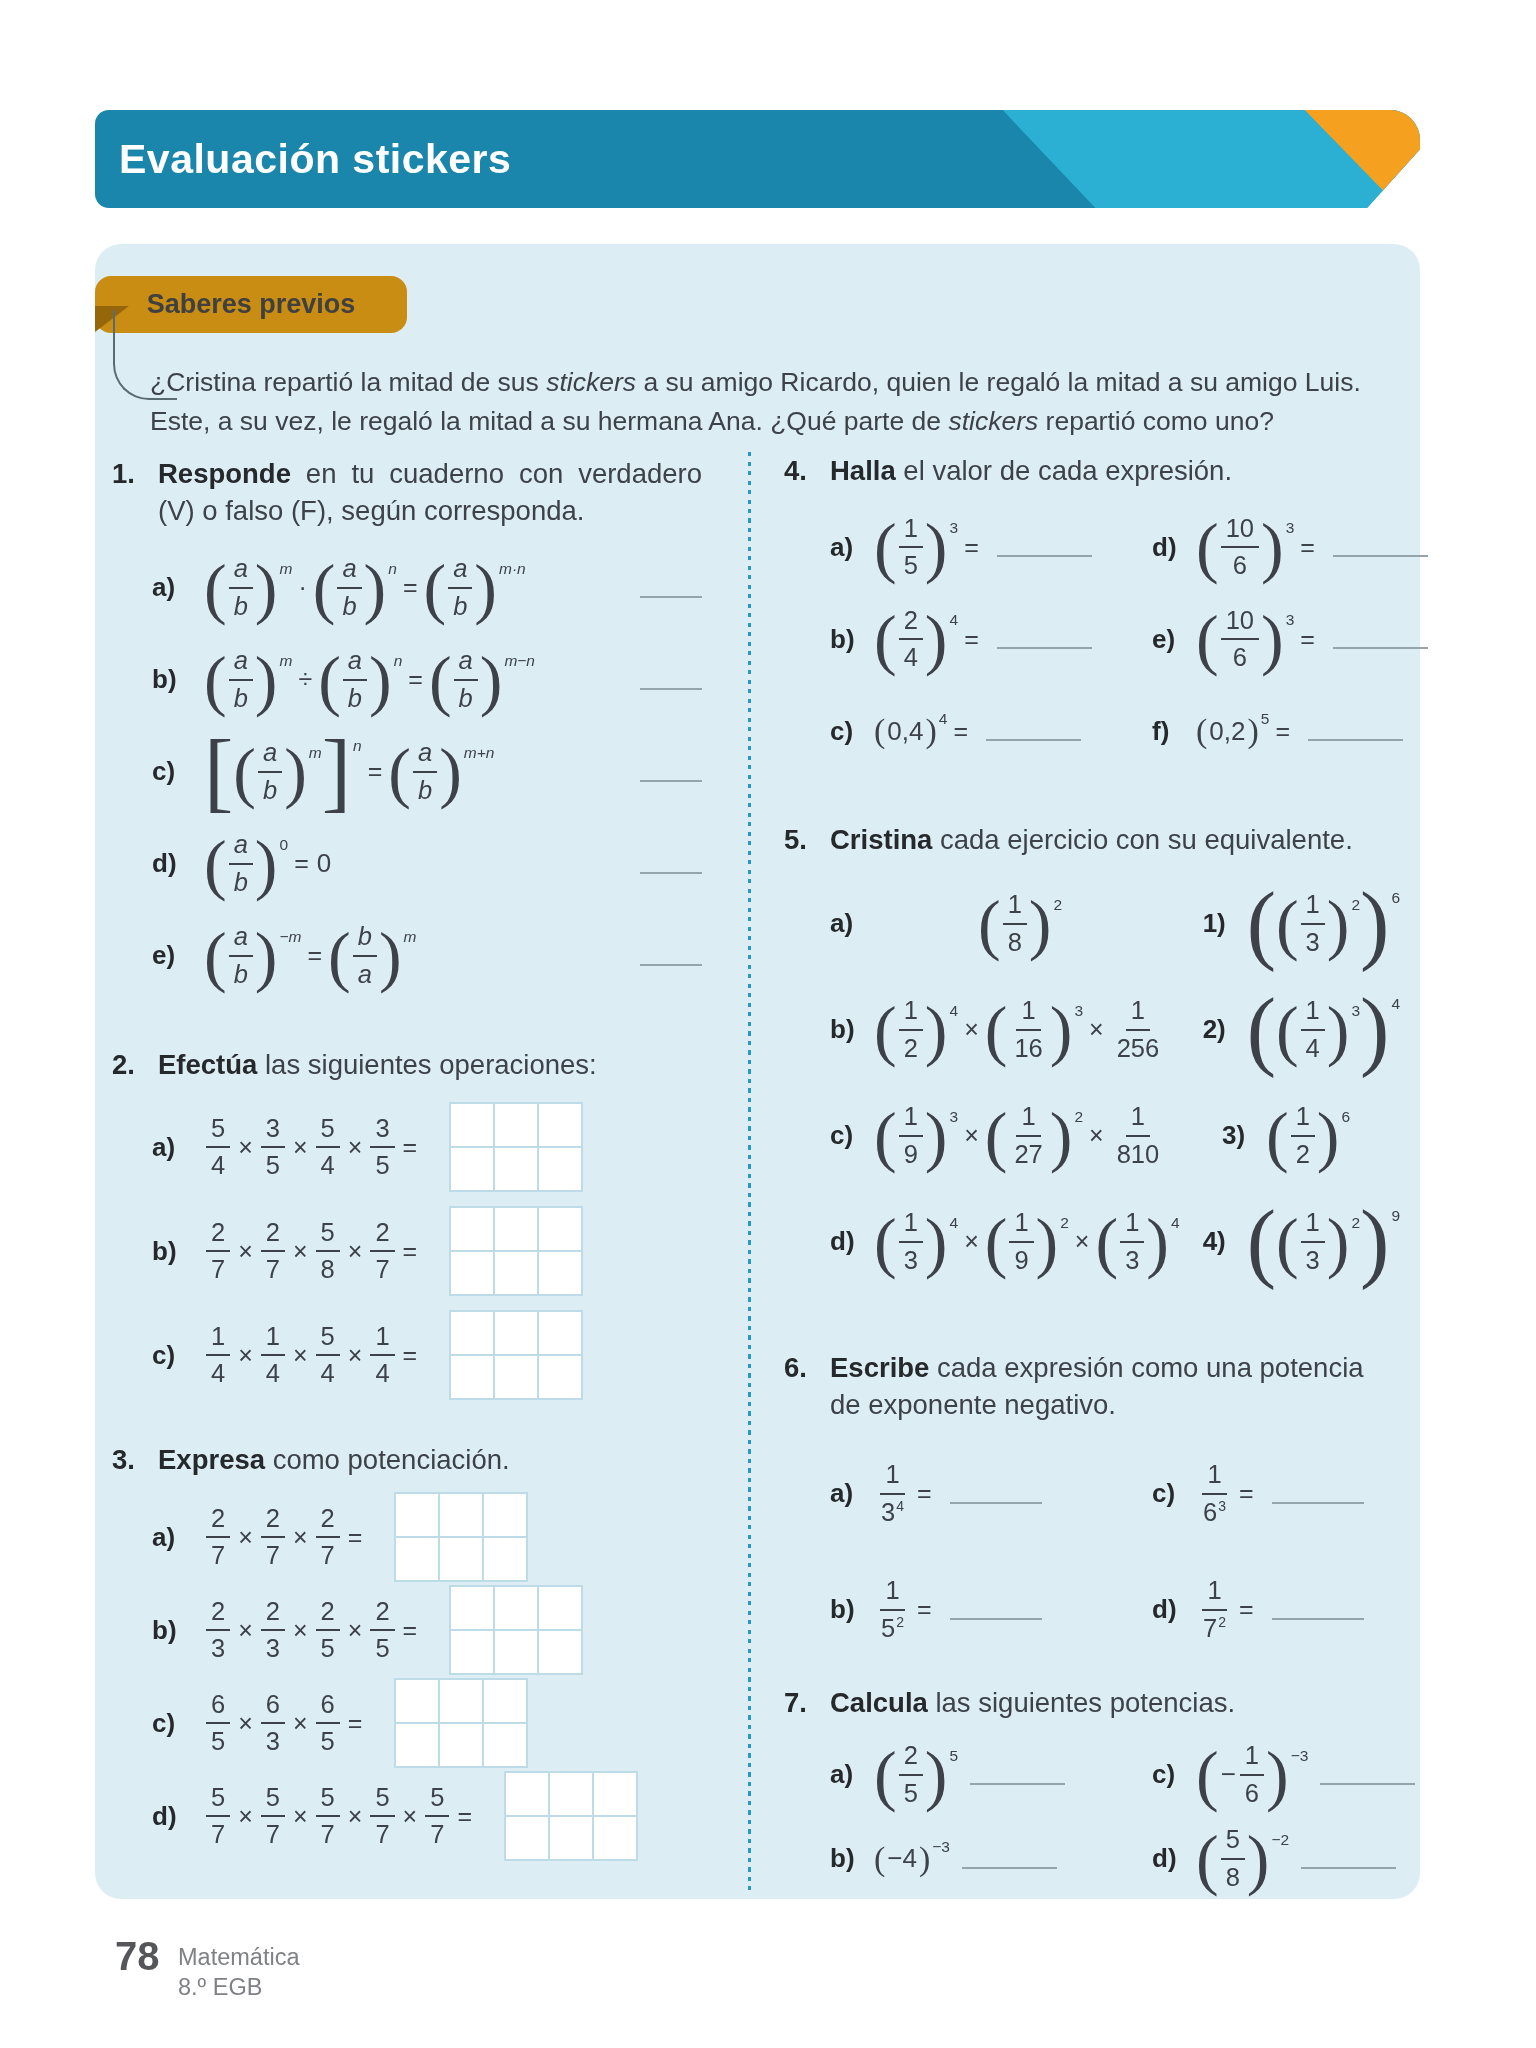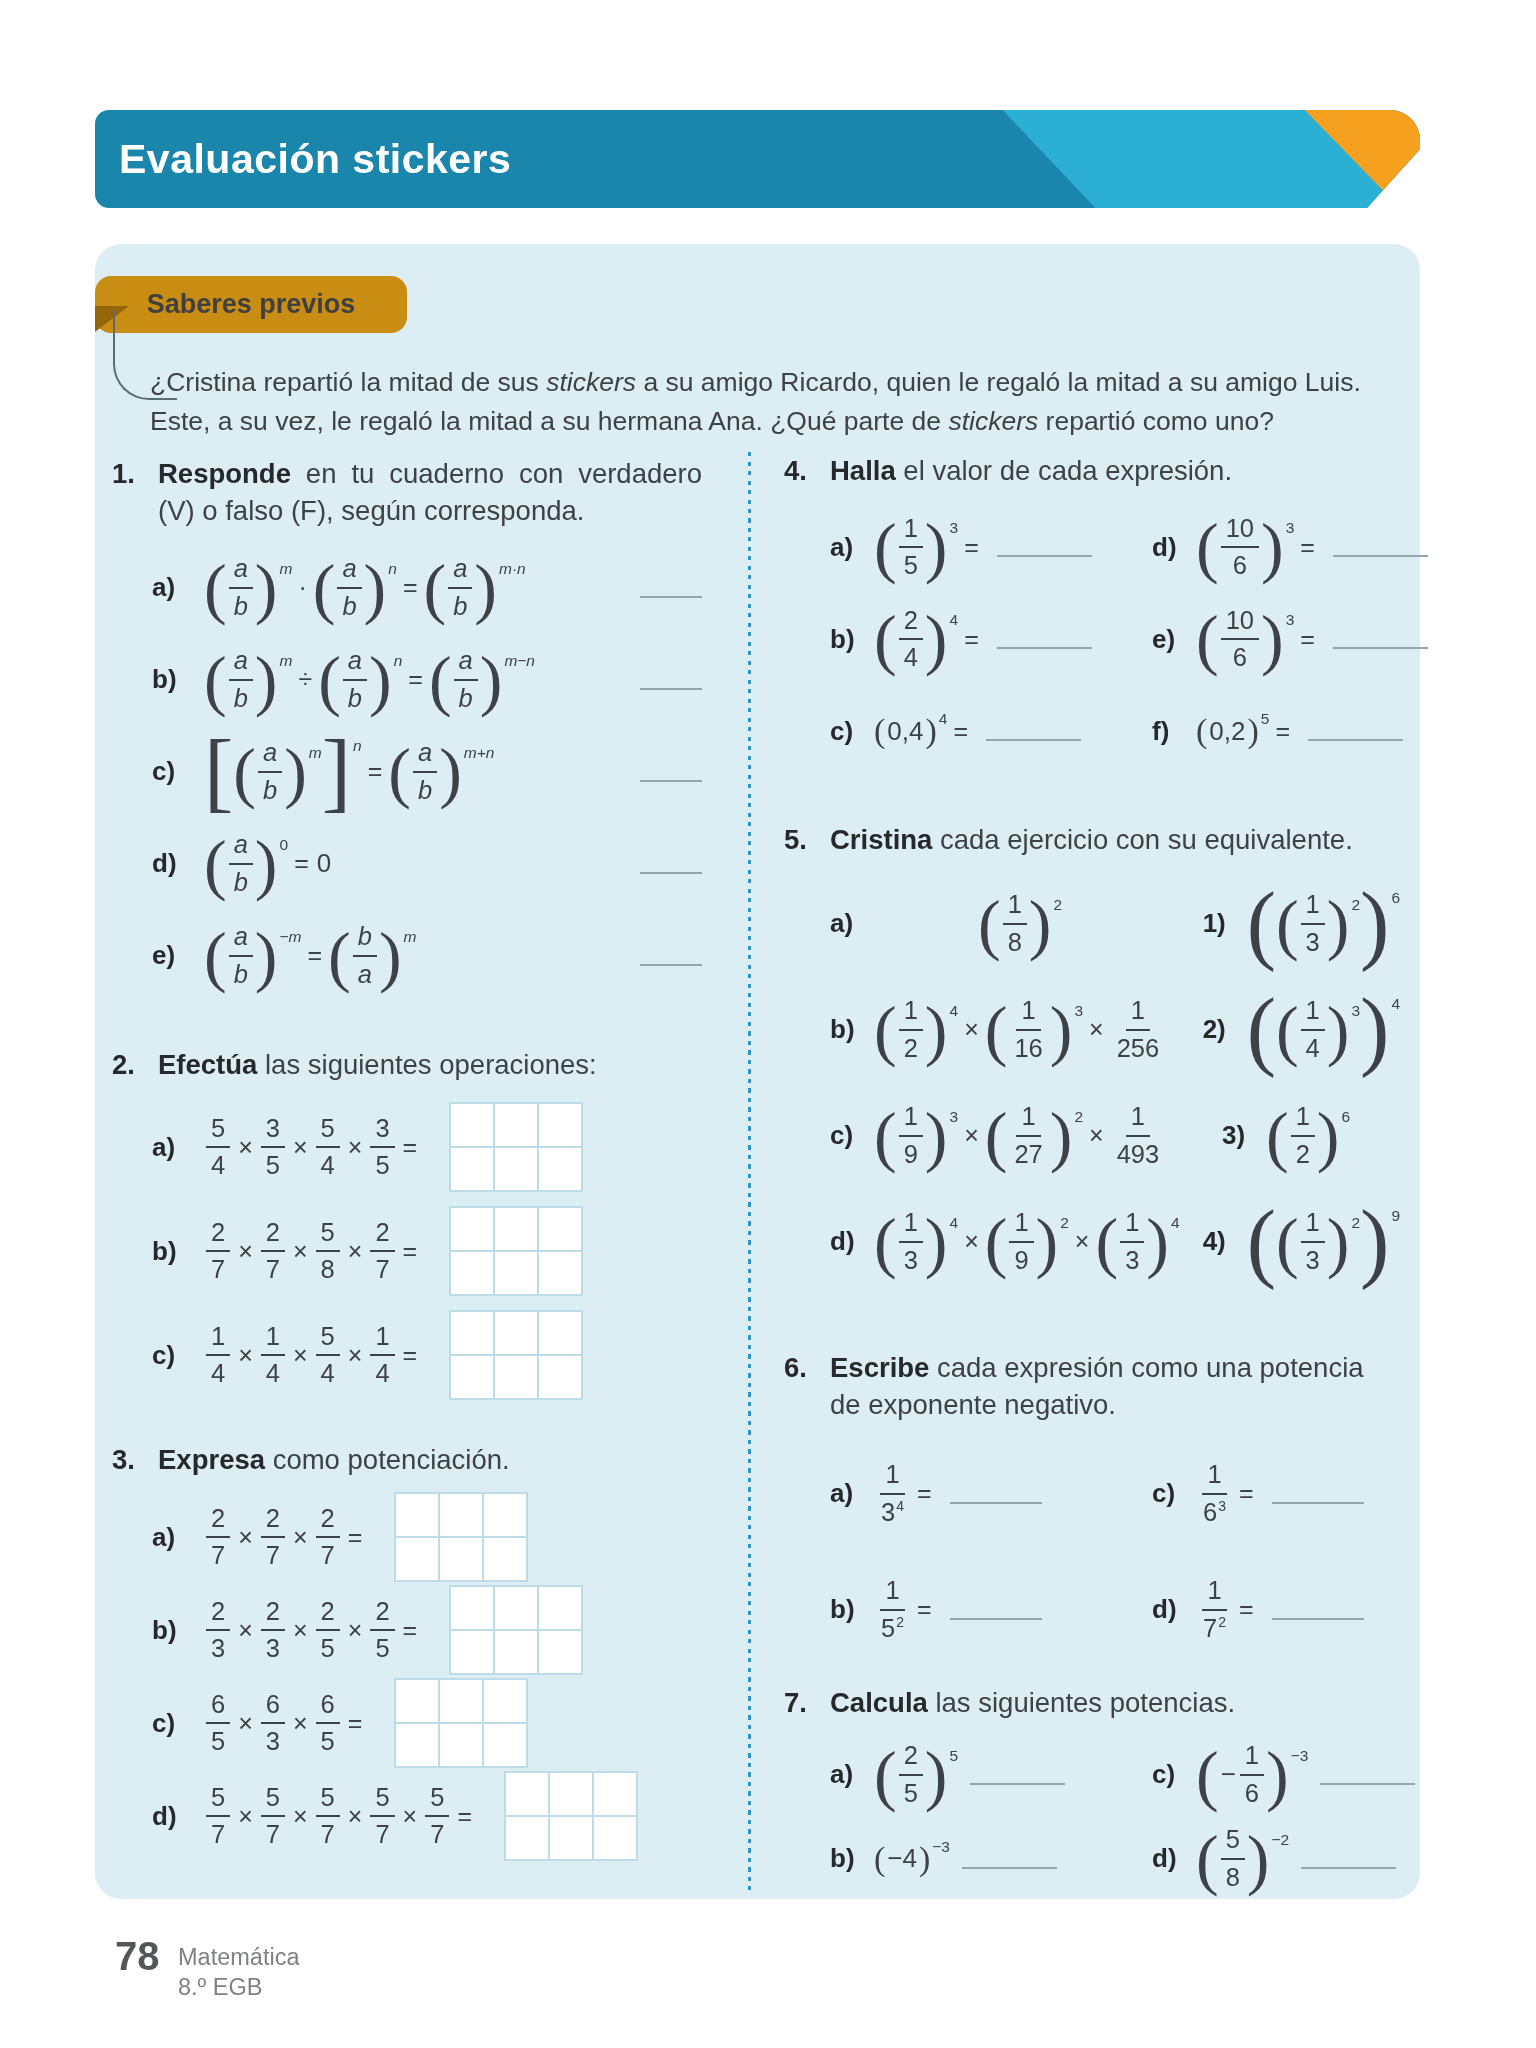--- a/index.html
+++ b/index.html
@@ -775,21 +775,21 @@
                     <span class="n">1</span>
                     <span class="d">27</span>
                   </span>
                 </span>
                 <span class="par p1">)</span>
                 <span class="gsup g1">2</span>
               </span>
               <span class="op">×</span>
               <span class="fr">
                 <span class="n">1</span>
-                <span class="d">493</span>
+                <span class="d">810</span>
               </span>
             </span>
           </div>
           <div class="mr">
             <span class="lbl">3)</span>
             <span class="expr">
               <span class="grp">
                 <span class="par p1">(</span>
                 <span class="row">
                   <span class="fr">

